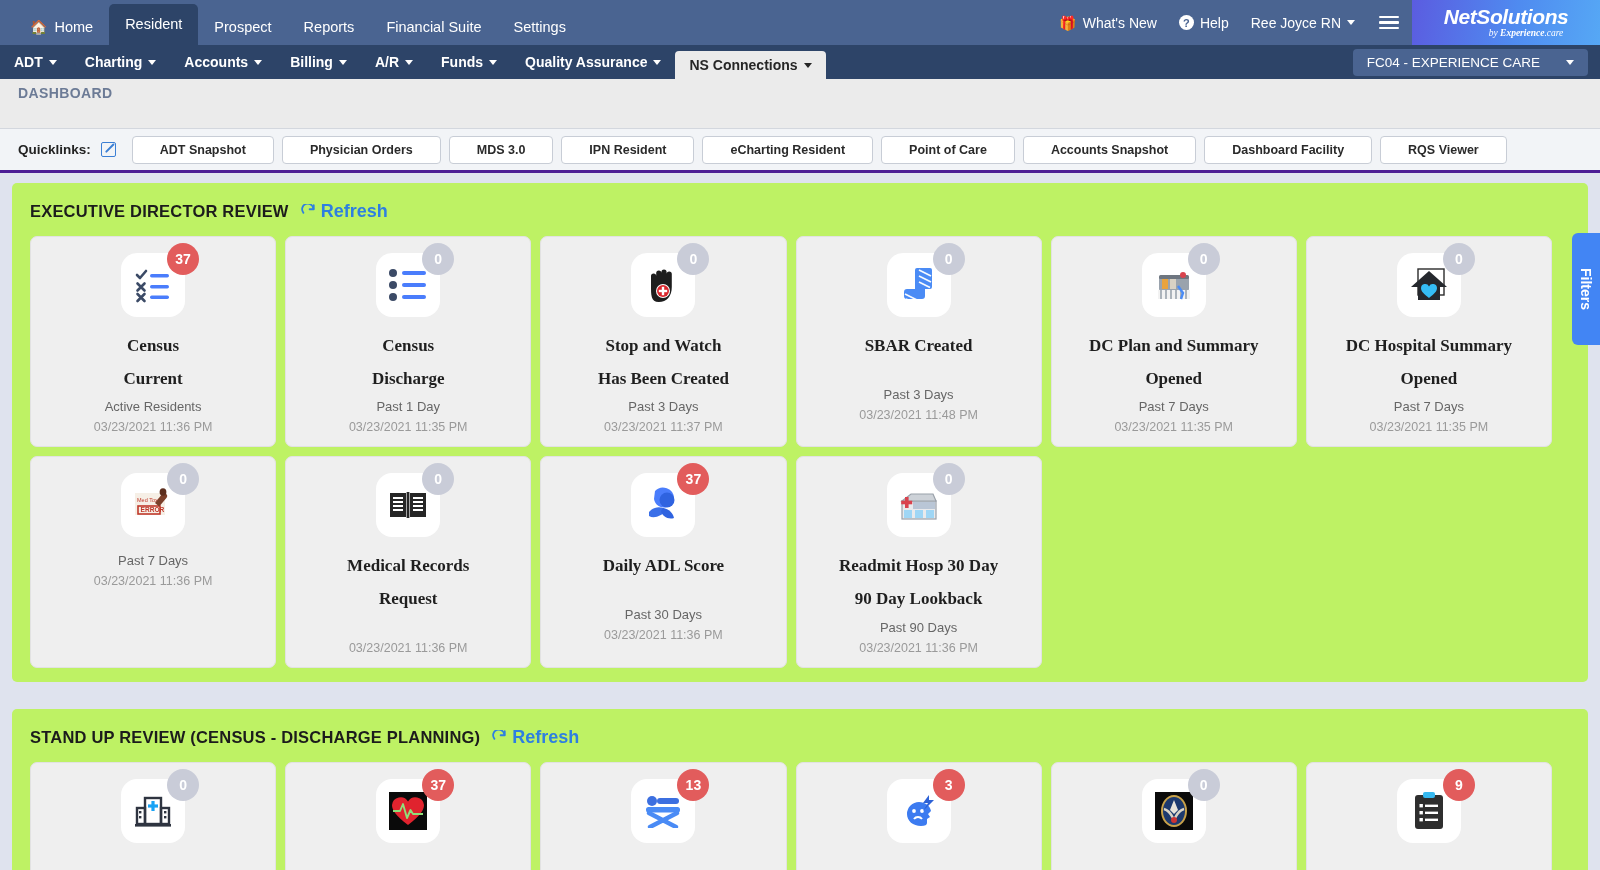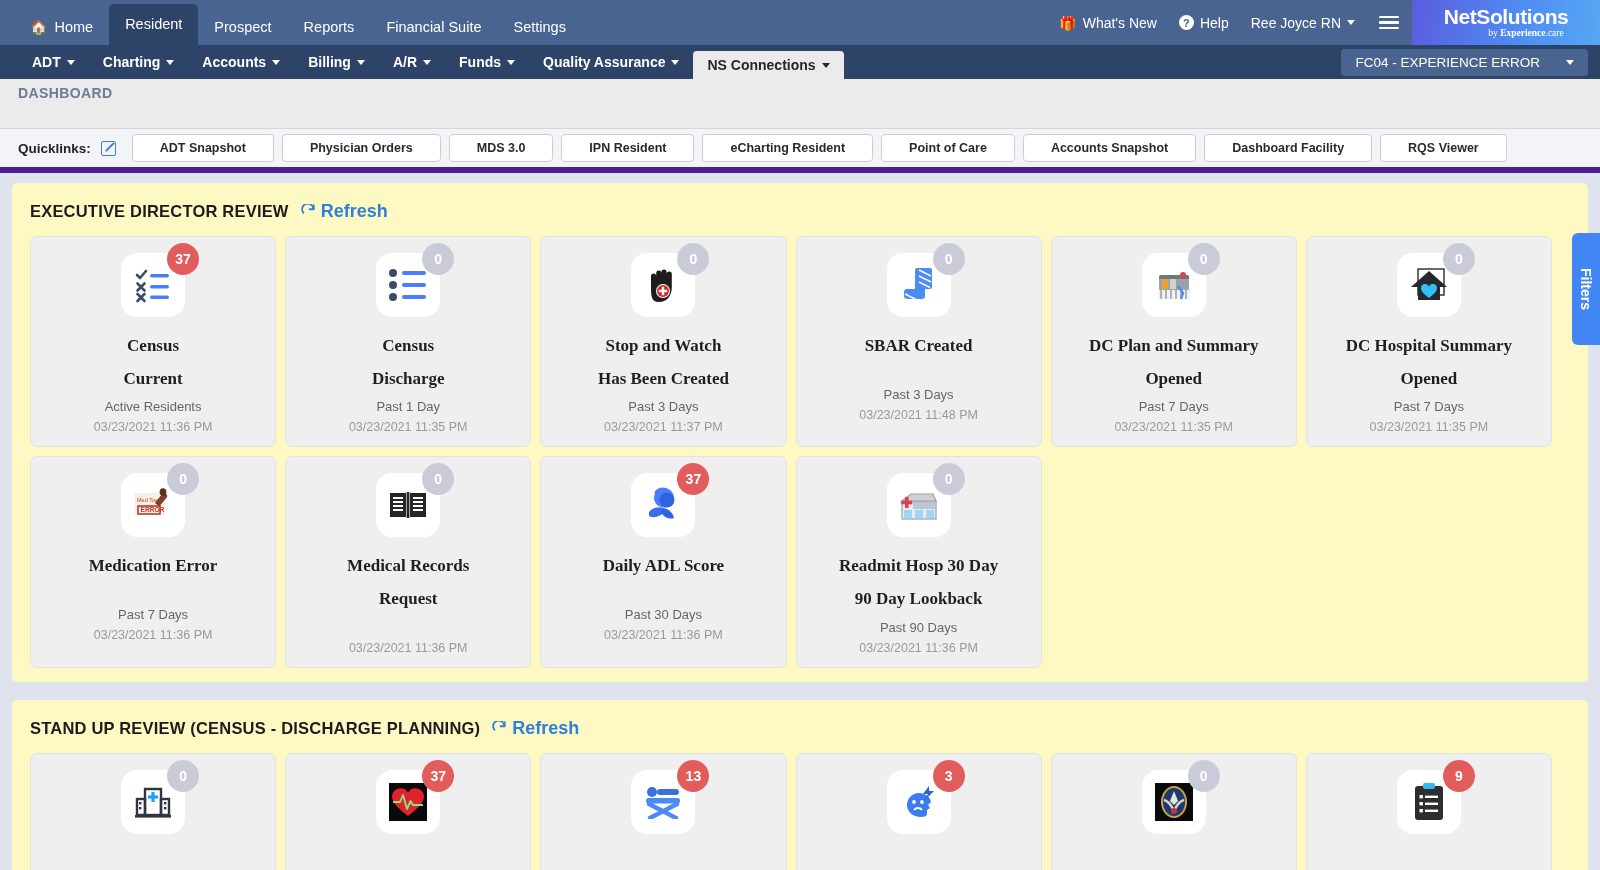--- a/index.html
+++ b/index.html
@@ -36,30 +36,31 @@
   }
   .gift-glyph { font-size: 14px; }
   .hamburger { display: flex; flex-direction: column; gap: 3px; padding: 0 13px; cursor: pointer; }
   .hamburger span { display: block; width: 20px; height: 2.5px; background: #fff; border-radius: 1px; }
 
   .brand {
     width: 188px; height: 45px; align-self: stretch;
     background: linear-gradient(100deg,#5b5ce0 0%, #4f8bf0 55%, #56a8f5 100%);
     display: flex; flex-direction: column; align-items: center; justify-content: center;
     line-height: 1;
+    font-style: italic;
   }
   .brand-main { color: #fff; font-size: 21px; font-weight: bold; letter-spacing: -0.4px; }
   .brand-sub { color: #fff; font-size: 9.5px; margin-top: 2px; font-family: "Liberation Serif", serif; padding-left: 40px; }
   .brand-sub b { font-weight: bold; }
 
   
   .subbar {
     height: 34px; background: #2d4468; display: flex; align-items: stretch; position: relative;
   }
-  .subnav { display: flex; align-items: stretch; padding-left: 18px; }
+  .subnav { display: flex; align-items: stretch; }
   .subnav-item {
     color: #ffffff; font-size: 14px; font-weight: bold; padding: 0 14px;
     display: flex; align-items: center; gap: 6px; cursor: pointer; white-space: nowrap;
   }
   .subnav-item.active {
     background: #ebebeb; color: #262626; border-radius: 4px 4px 0 0; margin-top: 6px;
   }
   .caret { width: 0; height: 0; border-left: 4.5px solid transparent;
            border-right: 4.5px solid transparent; border-top: 5px solid currentColor; }
   .facility-select {
@@ -70,40 +71,40 @@
   }
 
   
   .page-title-bar { height: 28px; background: #ebebeb; display: flex; align-items: center; padding-left: 18px; }
   .page-title { color: #6c7b96; font-size: 14px; font-weight: bold; letter-spacing: 0.4px; }
   .spacer-band { height: 22px; background: #ebebeb; border-bottom: 1px solid #d3d7de; }
 
   
   .quicklinks {
     height: 44px; background: #f2f4f7; display: flex; align-items: center;
-    padding-left: 18px; gap: 8px; border-bottom: 6px solid #4c1d95;
+    padding-left: 18px; gap: 8px; border-bottom: 3px solid #4c1d95;
   }
   .ql-label { font-size: 13.5px; font-weight: bold; color: #222; margin-right: 2px; }
   .ql-edit {
     width: 15px; height: 15px; border: 1.8px solid #3c7fd4; border-radius: 2px;
     position: relative; cursor: pointer; margin-right: 8px;
   }
   .ql-edit::after {
     content: ""; position: absolute; width: 12px; height: 2.4px; background: #3c7fd4;
     transform: rotate(-45deg); top: 4px; left: 2px; border-radius: 1px;
   }
   .ql-btn {
     background: #fff; border: 1px solid #c8cdd6; border-radius: 4px;
     font-size: 12.5px; font-weight: bold; color: #2a2a2a; padding: 6px 27px;
     cursor: pointer; white-space: nowrap; font-family: "Liberation Sans", sans-serif;
   }
 
   
   .content { padding: 10px 12px; }
-  .panel { background: #fef9c3; border-radius: 5px; padding: 18px 36px 14px 18px; margin-bottom: 18px; }
+  .panel { background: #bef264; border-radius: 5px; padding: 18px 36px 14px 18px; margin-bottom: 27px; }
   .panel-head { display: flex; align-items: center; gap: 12px; margin-bottom: 14px; }
   .panel-title { font-size: 16.5px; font-weight: bold; color: #1c1c1c; letter-spacing: 0.2px; }
   .refresh { display: flex; align-items: center; gap: 5px; color: #2e7fe0; font-size: 18px;
              font-weight: bold; cursor: pointer; }
   .refresh svg { display: block; }
 
   
   .card-grid { display: grid; grid-template-columns: repeat(6, 1fr); gap: 9px; }
   .card {
     background: #efefef; border: 1px solid #e2e2e2; border-radius: 7px;
@@ -222,21 +223,21 @@
       <div class="subnav-item">
         <span>Quality Assurance</span>
         <span class="caret"></span>
       </div>
       <div class="subnav-item active">
         <span>NS Connections</span>
         <span class="caret"></span>
       </div>
     </div>
   <div class="facility-select">
-    <span>FC04 - EXPERIENCE ERROR</span>
+    <span>FC04 - EXPERIENCE CARE</span>
     <span class="caret"></span>
   </div>
 </div>
 
 <div class="page-title-bar">
   <span class="page-title">DASHBOARD</span>
 </div>
 <div class="spacer-band"></div>
 
 <div class="quicklinks">
@@ -398,23 +399,20 @@
       <rect x="2" y="6" width="30" height="22" fill="#f6efe6"></rect>
       <text x="4" y="15" font-size="5.5" fill="#c0392b" font-family="Liberation Sans">Med Toxic</text>
       <rect x="5" y="19" width="22" height="8" fill="none" stroke="#c0392b" stroke-width="1.6"></rect>
       <text x="7.5" y="25.4" font-size="6.6" fill="#c0392b" font-family="Liberation Sans" font-weight="bold">ERROR</text>
       <path d="M22 16 l7-9 a3 3 0 014.6 3.8 l-7.4 8.6z" fill="#7b3f2a"></path>
       <ellipse cx="30" cy="5" rx="3.4" ry="3.8" fill="#5c2e1e"></ellipse>
               </svg>
             </div>
             <div class="badge zero">0</div>
           </div>
-          <div class="card-name">
-            <div>Medication Error</div>
-          </div>
           <div class="card-period">Past 7 Days</div>
           <div class="card-stamp">03/23/2021 11:36 PM</div>
         </div>
         <div class="card">
           <div class="card-icon-wrap">
             <div class="icon-tile">
               <svg width="40" height="32" viewBox="0 0 40 32">
       <path d="M2 4 h16 v24 H2z M22 4 h16 v24 H22z" fill="#262626"></path>
       <g stroke="#fff" stroke-width="2">
         <path d="M5 9h10M5 13h10M5 17h10M5 21h10M25 9h10M25 13h10M25 17h10M25 21h10"></path>

